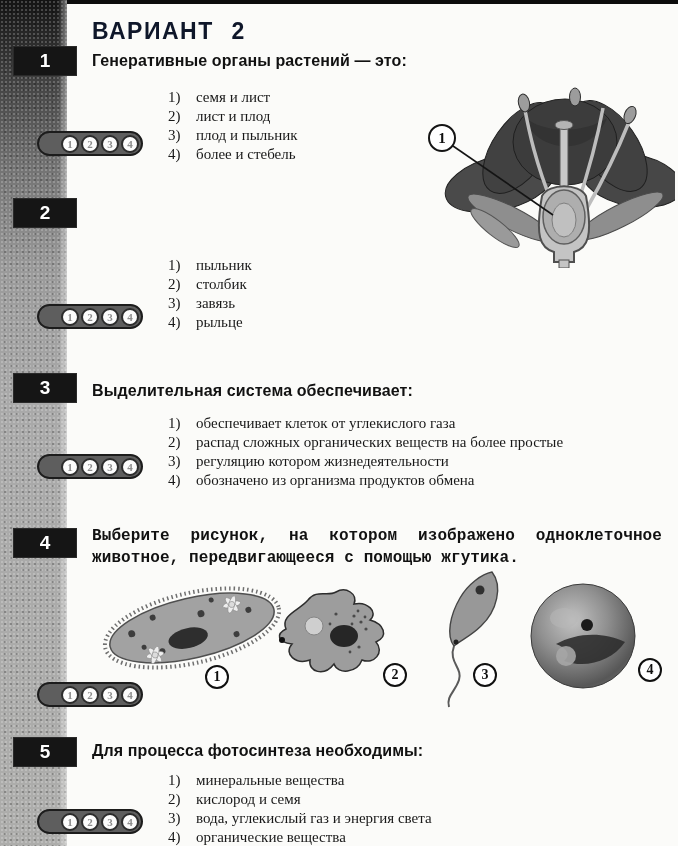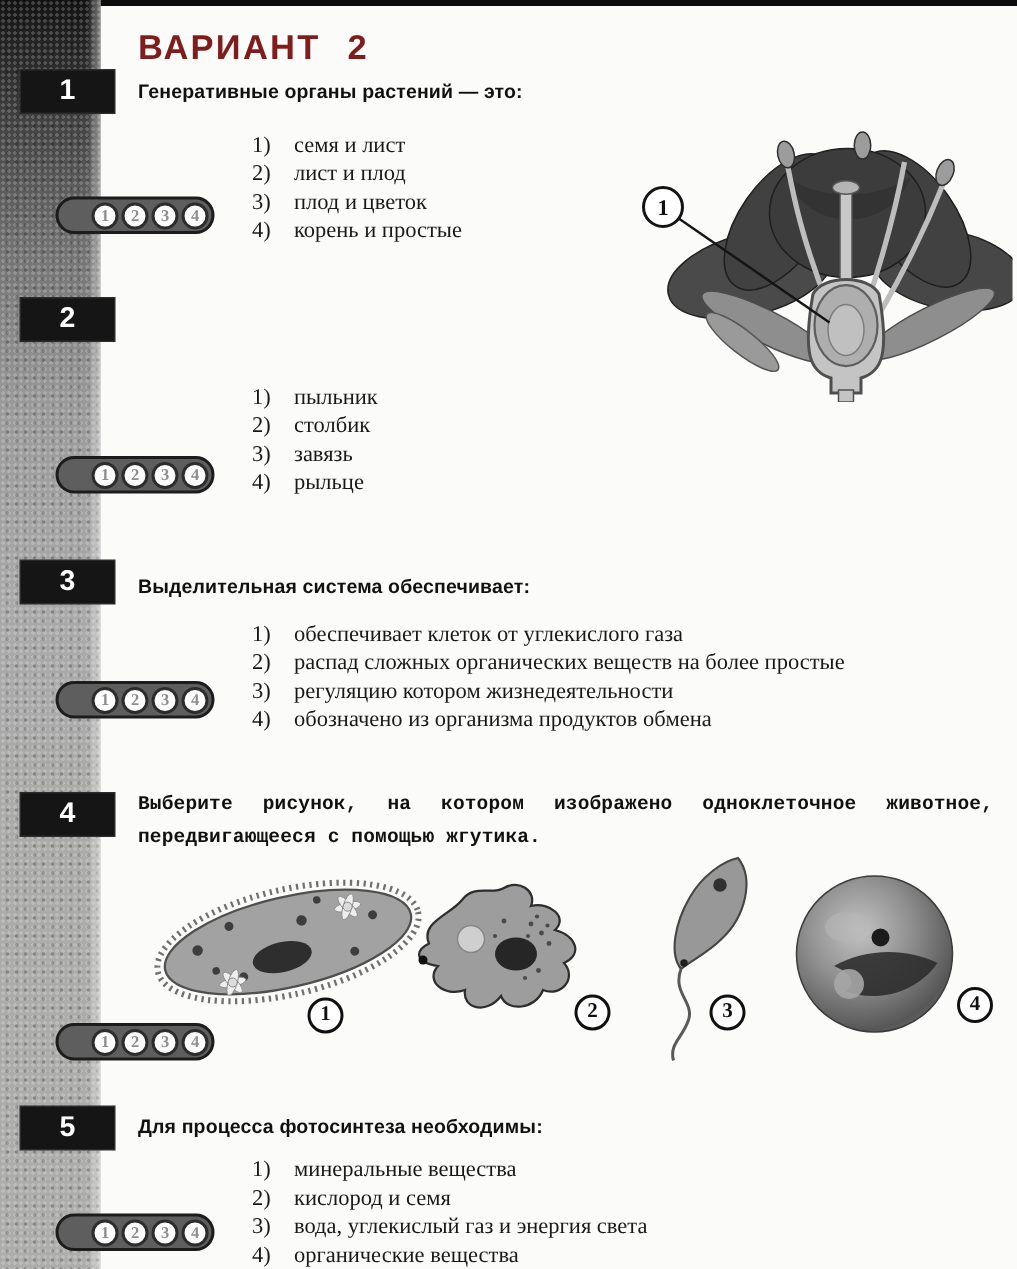--- a/index.html
+++ b/index.html
@@ -8,25 +8,25 @@
   
   .strip{position:absolute;left:0;top:0;width:67px;height:846px;
          background:linear-gradient(180deg,#141414 0px,#3c3c3c 70px,#747474 170px,#9a9a9a 270px,#a9a9a9 400px,#adadab 846px);}
   .strip::after{content:"";position:absolute;inset:0;
          background-image:radial-gradient(rgba(255,255,255,.20) 1px,transparent 1.4px),
                           radial-gradient(rgba(0,0,0,.22) 1px,transparent 1.4px);
          background-size:4px 4px,6px 6px;background-position:0 0,2px 3px;}
   .strip::before{content:"";position:absolute;top:0;right:0;width:9px;height:100%;
          background:linear-gradient(90deg,rgba(255,255,255,0),rgba(255,255,255,.45));z-index:1;}
   .topbar{position:absolute;left:67px;top:0;width:611px;height:4px;background:#0c0c0c;}
-  .title{position:absolute;left:92px;top:18px;font-weight:bold;font-size:23px;letter-spacing:1.5px;word-spacing:10px;color:#7f1d1d;text-align:center;}
+  .title{position:absolute;left:92px;top:18px;font-weight:bold;font-size:23px;letter-spacing:1.5px;word-spacing:10px;color:#0f172a;text-align:center;}
   .badge{position:absolute;left:14px;width:62px;height:28px;background:#151515;color:#fff;
          display:flex;align-items:center;justify-content:center;font-weight:bold;font-size:19px;z-index:2;
          box-shadow:0 0 0 1px #2a2a2a;}
-  .qtext{position:absolute;left:92px;font-weight:bold;font-size:13px;line-height:22px;letter-spacing:.1px;color:#111;}
+  .qtext{position:absolute;left:92px;font-weight:bold;font-size:16px;line-height:22px;letter-spacing:.1px;color:#111;}
   .opts{position:absolute;left:168px;font-family:"Liberation Serif",serif;font-size:15px;color:#181818;}
   .opt{display:flex;line-height:19px;white-space:nowrap;}
   .opt .num{width:28px;flex:none;}
   .pill{position:absolute;left:37px;width:106px;height:25px;background:#5e5e5e;border:2px solid #1c1c1c;
         border-radius:14px;box-sizing:border-box;display:flex;align-items:center;justify-content:flex-end;
         gap:2px;padding-right:2px;z-index:2;}
   .bubble{width:18px;height:18px;border-radius:50%;background:#fcfcfc;border:2px solid #2c2c2c;box-sizing:border-box;
           display:flex;align-items:center;justify-content:center;
           font-family:"Liberation Serif",serif;font-weight:bold;font-size:11px;color:#8d8d8d;cursor:pointer;}
   .circ-label{position:absolute;width:24px;height:24px;border:2px solid #101010;border-radius:50%;background:#fff;
@@ -51,25 +51,25 @@
     <div class="opt">
         <span class="num">1)</span>
         <span>семя и лист</span>
       </div>
     <div class="opt">
         <span class="num">2)</span>
         <span>лист и плод</span>
       </div>
     <div class="opt">
         <span class="num">3)</span>
-        <span>плод и цветок</span>
+        <span>плод и пыльник</span>
       </div>
     <div class="opt">
         <span class="num">4)</span>
-        <span>корень и простые</span>
+        <span>более и стебель</span>
       </div>
   </div>
   <div class="pill" style="top:131px;">
     <span class="bubble">1</span>
     <span class="bubble">2</span>
     <span class="bubble">3</span>
     <span class="bubble">4</span>
   </div>
 
   <svg class="fig" style="left:423px;top:86px;" width="252" height="182" viewBox="0 0 252 182">

